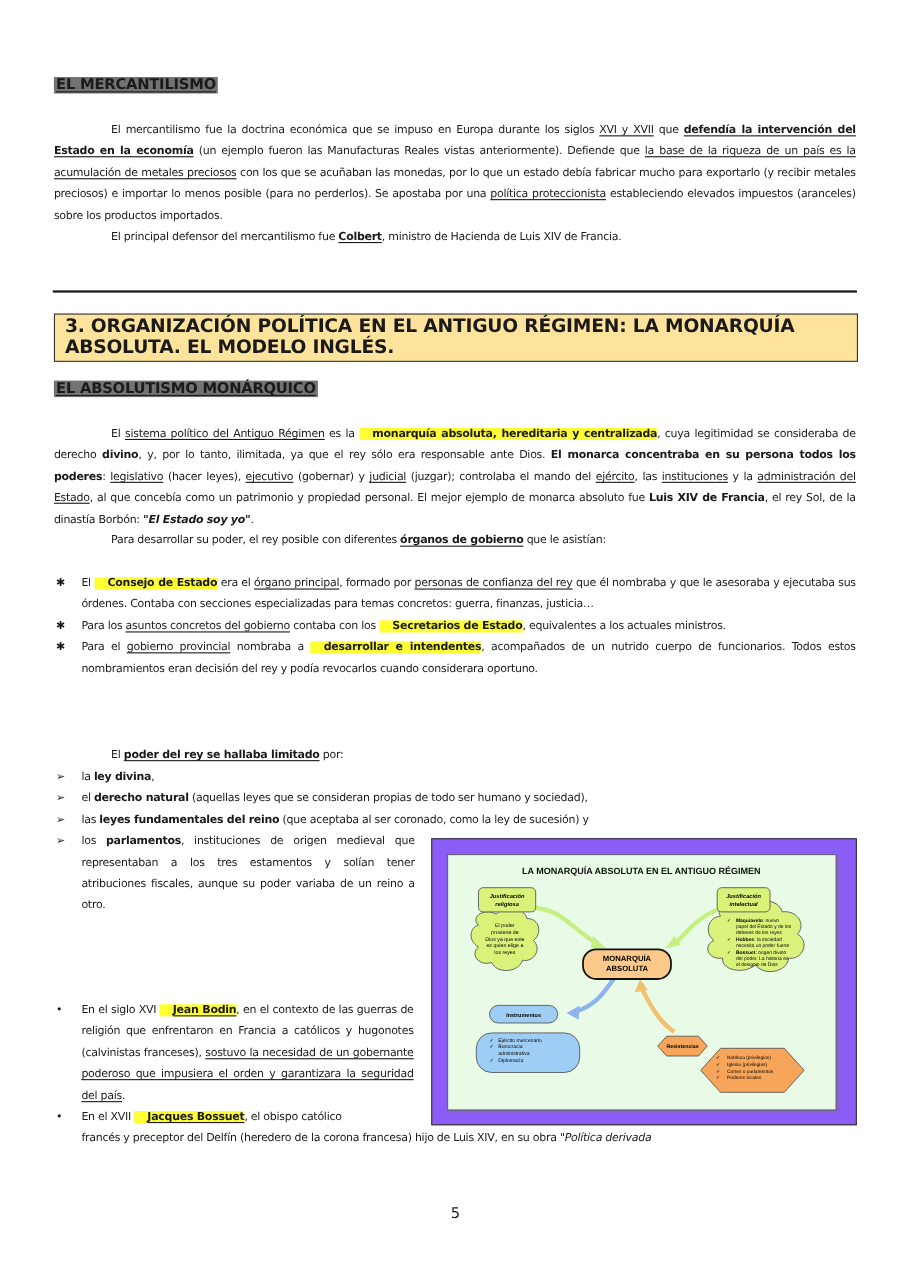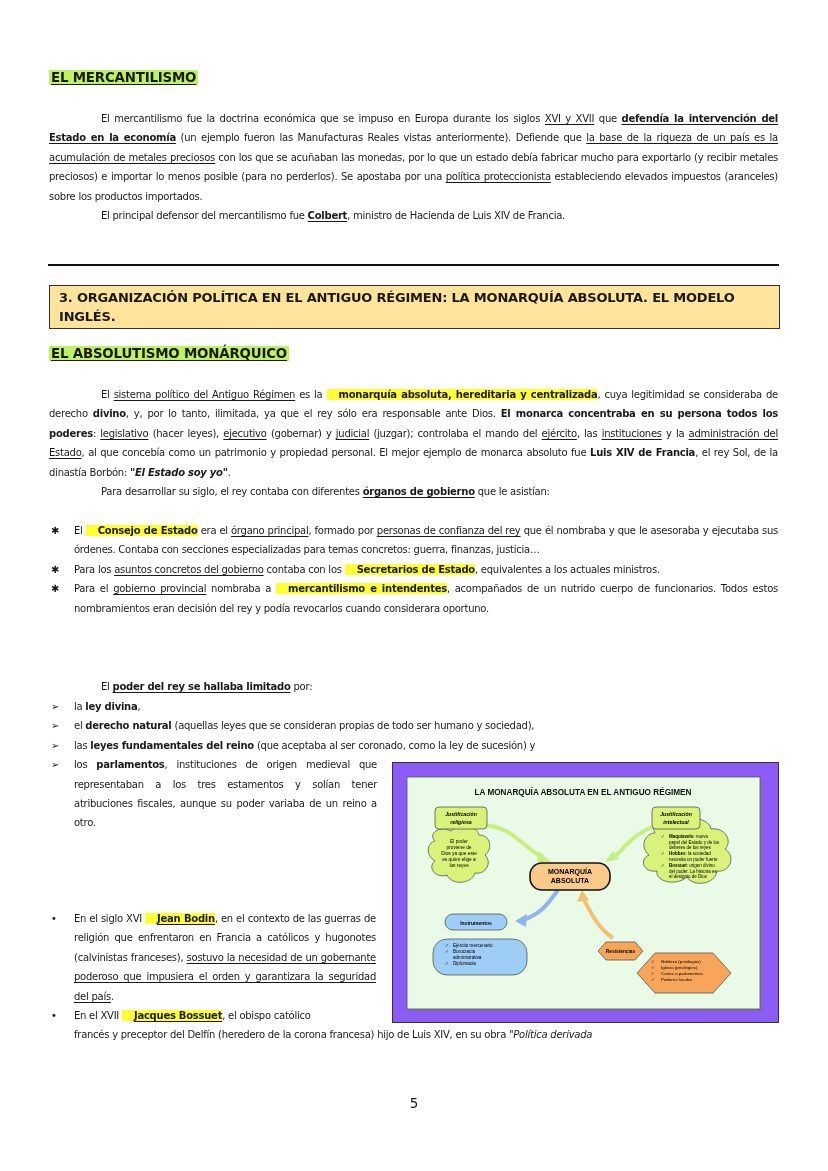--- a/index.html
+++ b/index.html
@@ -8,30 +8,30 @@
   .page { position: absolute; left: 0; top: 0; width: 828px; height: 1171px; }
   .txt { font-size: 10px; line-height: 19.4px; letter-spacing: -0.25px; }
   .just { text-align: justify; text-align-last: left; }
   .u { text-decoration: underline; text-underline-offset: 2px; }
   .b { font-weight: bold; }
   .i { font-style: italic; }
   .hl { background: #ffff33; padding-left: 12px; }
   .indent { text-indent: 52px; }
 
   .sec-title { position: absolute; font-size: 13.4px; font-weight: bold; text-decoration: underline;
-               text-underline-offset: 2px; background: #bef264; padding: 0 2px; letter-spacing: -0.2px; }
+               text-underline-offset: 2px; background: #737373; padding: 0 2px; letter-spacing: -0.2px; }
   #mercantilismo-title { left: 49px; top: 70px; }
   #absolutismo-title { left: 49px; top: 346px; }
 
   #merc-body { position: absolute; left: 49px; top: 109px; width: 729px; }
 
   #divider { position: absolute; left: 48px; top: 264px; width: 731px; height: 2px; background: #111; }
 
   #chapter-box { position: absolute; left: 49px; top: 285px; width: 711px; padding: 2px 9px;
-                 background: #fde39b; border: 1px solid #333; font-size: 13px; font-weight: bold;
+                 background: #fde39b; border: 1px solid #333; font-size: 17px; font-weight: bold;
                  line-height: 19px; letter-spacing: -0.2px; }
 
   #abs-body { position: absolute; left: 49px; top: 385px; width: 729px; }
 
   .list { position: absolute; margin: 0; padding: 0; list-style: none; }
   .list li { position: relative; padding-left: 25px; }
   .list li .mark { position: absolute; left: 2px; top: 0; }
   #organos-list { left: 49px; top: 521px; width: 729px; }
   #limites-intro { position: absolute; left: 49px; top: 677px; width: 729px; }
   #limites-list { left: 49px; top: 697px; width: 729px; }
@@ -61,27 +61,27 @@
   </div>
 
   <div id="divider"></div>
 
   <div id="chapter-box">3. ORGANIZACIÓN POLÍTICA EN EL ANTIGUO RÉGIMEN: LA MONARQUÍA ABSOLUTA. EL MODELO INGLÉS.</div>
 
   <div id="absolutismo-title" class="sec-title">EL ABSOLUTISMO MONÁRQUICO</div>
 
   <div id="abs-body" class="txt just">
     <p class="indent" style="margin:0"><span>El </span><span class="u">sistema político del Antiguo Régimen</span><span> es la </span><span class="b hl">monarquía absoluta, hereditaria y centralizada</span><span>, cuya legitimidad se consideraba de derecho </span><span class="b">divino</span><span>, y, por lo tanto, ilimitada, ya que el rey sólo era responsable ante Dios. </span><span class="b">El monarca concentraba en su persona todos los poderes</span><span>: </span><span class="u">legislativo</span><span> (hacer leyes), </span><span class="u">ejecutivo</span><span> (gobernar) y </span><span class="u">judicial</span><span> (juzgar); controlaba el mando del </span><span class="u">ejército</span><span>, las </span><span class="u">instituciones</span><span> y la </span><span class="u">administración del Estado</span><span>, al que concebía como un patrimonio y propiedad personal. El mejor ejemplo de monarca absoluto fue </span><span class="b">Luis XIV de Francia</span><span>, el rey Sol, de la dinastía Borbón: </span><span class="b i">"El Estado soy yo"</span><span>.</span></p>
-    <p class="indent" style="margin:0"><span>Para desarrollar su siglo, el rey contaba con diferentes </span><span class="b u">órganos de gobierno</span><span> que le asistían:</span></p>
+    <p class="indent" style="margin:0"><span>Para desarrollar su poder, el rey posible con diferentes </span><span class="b u">órganos de gobierno</span><span> que le asistían:</span></p>
   </div>
 
   <ul id="organos-list" class="list txt just">
     <li><span class="mark">✱</span><span>El </span><span class="b hl">Consejo de Estado</span><span> era el </span><span class="u">órgano principal</span><span>, formado por </span><span class="u">personas de confianza del rey</span><span> que él nombraba y que le asesoraba y ejecutaba sus órdenes. Contaba con secciones especializadas para temas concretos: guerra, finanzas, justicia…</span></li>
     <li><span class="mark">✱</span><span>Para los </span><span class="u">asuntos concretos del gobierno</span><span> contaba con los </span><span class="b hl">Secretarios de Estado</span><span>, equivalentes a los actuales ministros.</span></li>
-    <li><span class="mark">✱</span><span>Para el </span><span class="u">gobierno provincial</span><span> nombraba a </span><span class="b hl">mercantilismo e intendentes</span><span>, acompañados de un nutrido cuerpo de funcionarios. Todos estos nombramientos eran decisión del rey y podía revocarlos cuando considerara oportuno.</span></li>
+    <li><span class="mark">✱</span><span>Para el </span><span class="u">gobierno provincial</span><span> nombraba a </span><span class="b hl">desarrollar e intendentes</span><span>, acompañados de un nutrido cuerpo de funcionarios. Todos estos nombramientos eran decisión del rey y podía revocarlos cuando considerara oportuno.</span></li>
   </ul>
 
   <p id="limites-intro" class="txt indent" style="margin:0"><span>El </span><span class="b u">poder del rey se hallaba limitado</span><span> por:</span></p>
 
   <ul id="limites-list" class="list txt just">
     <li><span class="mark">➢</span><span>la </span><span class="b">ley divina</span><span>,</span></li>
     <li><span class="mark">➢</span><span>el </span><span class="b">derecho natural</span><span> (aquellas leyes que se consideran propias de todo ser humano y sociedad),</span></li>
     <li><span class="mark">➢</span><span>las </span><span class="b">leyes fundamentales del reino</span><span> (que aceptaba al ser coronado, como la ley de sucesión) y</span></li>
     <li class="narrow"><span class="mark">➢</span><span>los </span><span class="b">parlamentos</span><span>, instituciones de origen medieval que representaban a los tres estamentos y solían tener atribuciones fiscales, aunque su poder variaba de un reino a otro.</span></li>
   </ul>

